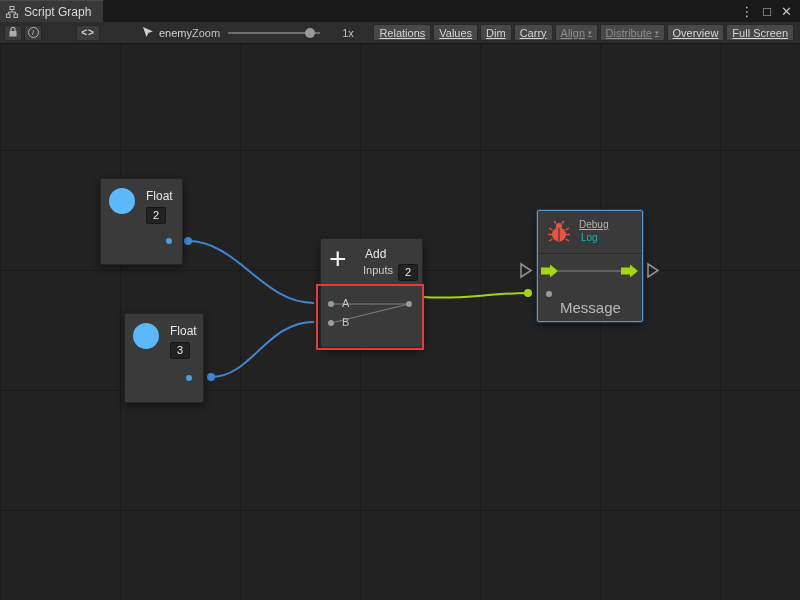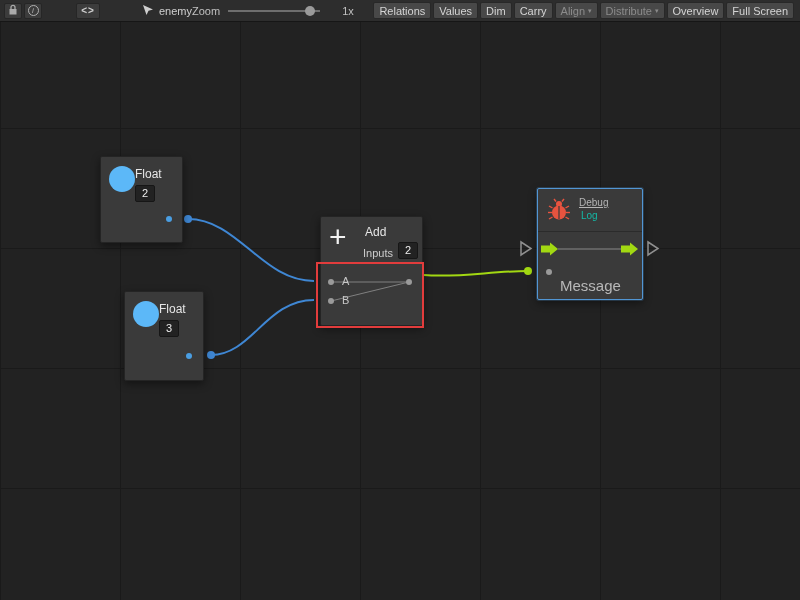--- a/index.html
+++ b/index.html
@@ -28,21 +28,21 @@
   .graph-ref { display:flex; align-items:center; gap:5px; margin-left:40px; color:#d0d0d0; }
   .zoom-label { color:#c0c0c0; }
   .slider { position:relative; width:92px; height:14px; margin-left:8px; }
   .slider-track { position:absolute; left:0; right:0; top:6px; height:2px; background:#6e6e6e; }
   .slider-handle { position:absolute; top:2px; left:84%; width:10px; height:10px; border-radius:50%;
                    background:#9a9a9a; }
   .zoom-value { margin-left:22px; color:#c0c0c0; }
   .tb-buttons { margin-left:auto; display:flex; align-items:center; gap:2px; padding-right:2px; }
   .tbtn { background:#484848; border:1px solid #282828; border-radius:2px; color:#d4d4d4;
           font-size:11px; height:17px; padding:0 5px; font-family:"Liberation Sans",sans-serif;
-          display:flex; align-items:center; gap:3px; cursor:default; }
+          display:flex; align-items:center; gap:3px; cursor:default;text-decoration:underline; }
   .tbtn.disabled { color:#8b8b8b; }
   .caret { font-size:7px; color:inherit; }
 
   
   .canvas { position:relative; flex:1 1 auto; background-color:#222222;
             background-image:
               linear-gradient(to right, #1a1a1a 1px, transparent 1px),
               linear-gradient(to bottom, #1a1a1a 1px, transparent 1px);
             background-size:120px 120px, 120px 120px;
             background-position:0 0, 0 -14px; }
@@ -51,30 +51,30 @@
   
   .node { position:absolute; background:#3a3a3a; border:1px solid #242424; border-radius:2px;
           box-shadow:0 3px 8px rgba(0,0,0,.45); color:#dcdcdc; font-size:12px; z-index:2; }
   .port-dot { position:absolute; width:6px; height:6px; border-radius:50%; }
   .dot-blue { background:#4a9ee2; }
   .dot-gray { background:#9a9a9a; }
   .value-box { display:inline-block; background:#222222; border:1px solid #161616; border-radius:2px;
                color:#ececec; font-size:11px; padding:1px 6px; line-height:13px; }
 
   
-  .float-node { display:flex; padding:9px 8px; }
+  .float-node { display:flex; padding:9px 8px; gap:11px; }
   .float-circle { width:26px; height:26px; border-radius:50%; background:#5cb8f8; flex:0 0 26px; }
   .float-col { display:flex; flex-direction:column; gap:4px; align-items:flex-start; padding-top:1px; }
   .node-title { font-size:12px; color:#e6e6e6; }
 
   
   .add-header { position:relative; height:47px; border-bottom:1px solid #2b2b2b; }
   .plus-glyph { position:absolute; left:8px; top:4px; font-size:30px; color:#f2f2f2; line-height:32px; }
   .add-title { position:absolute; left:44px; top:8px; }
-  .add-inputs { position:absolute; left:42px; top:25px; display:flex; align-items:flex-end; gap:5px;
+  .add-inputs { position:absolute; left:42px; top:25px; display:flex; align-items:flex-start; gap:5px;
                 font-size:11px; color:#cccccc; }
   .add-ports { position:relative; height:61px; }
   .port-label { position:absolute; font-size:11px; color:#c8c8c8; }
   .relations-svg { position:absolute; left:0; top:0; }
 
   
   .debug-node { border:1px solid #5296d4; box-shadow:0 0 0 1px rgba(82,150,212,.25), 0 3px 8px rgba(0,0,0,.45); }
   .debug-header { position:relative; height:43px; border-bottom:1px solid #2b2b2b; }
   .debug-cat { position:absolute; left:41px; top:8px; font-size:10px; color:#b4b4b4;text-decoration:underline; }
   .debug-title { position:absolute; left:43px; top:21px; font-size:10px; color:#14b8a6; }
@@ -82,20 +82,38 @@
   .msg-label { position:absolute; left:22px; top:88px; font-size:15px; color:#b8b8b8; }
 
   .selection-box { position:absolute; border:2px solid #e23c3c; z-index:3; pointer-events:none; }
   .flow-triangle { position:absolute; z-index:2; }
 </style>
 </head>
 <body>
 
 <div class="app">
 
+  <div class="titlebar">
+    <div class="tab">
+      <span class="tab-icon">
+        <svg width="12" height="12" viewBox="0 0 12 12">
+          <rect x="4" y="0.5" width="4" height="3" fill="none" stroke="#b8b8b8"></rect>
+          <rect x="0.5" y="8" width="3.5" height="3.5" fill="none" stroke="#b8b8b8"></rect>
+          <rect x="8" y="8" width="3.5" height="3.5" fill="none" stroke="#b8b8b8"></rect>
+          <path d="M6,3.5 V6 M2.5,8 V6 H9.5 V8" fill="none" stroke="#b8b8b8"></path>
+        </svg>
+      </span>
+      <span>Script Graph</span>
+    </div>
+    <div class="win-controls">
+      <span>⋮</span>
+      <span>□</span>
+      <span>✕</span>
+    </div>
+  </div>
 
   <div class="toolbar">
     <div class="tool-sq">
       <span>
         <svg width="10" height="12" viewBox="0 0 10 12">
           <rect x="1.5" y="5" width="7" height="5.5" fill="#ababab"></rect>
           <path d="M3,5 V3.3 a2,2 0 0 1 4,0 V5" fill="none" stroke="#ababab" stroke-width="1.3"></path>
         </svg>
       </span>
     </div>

